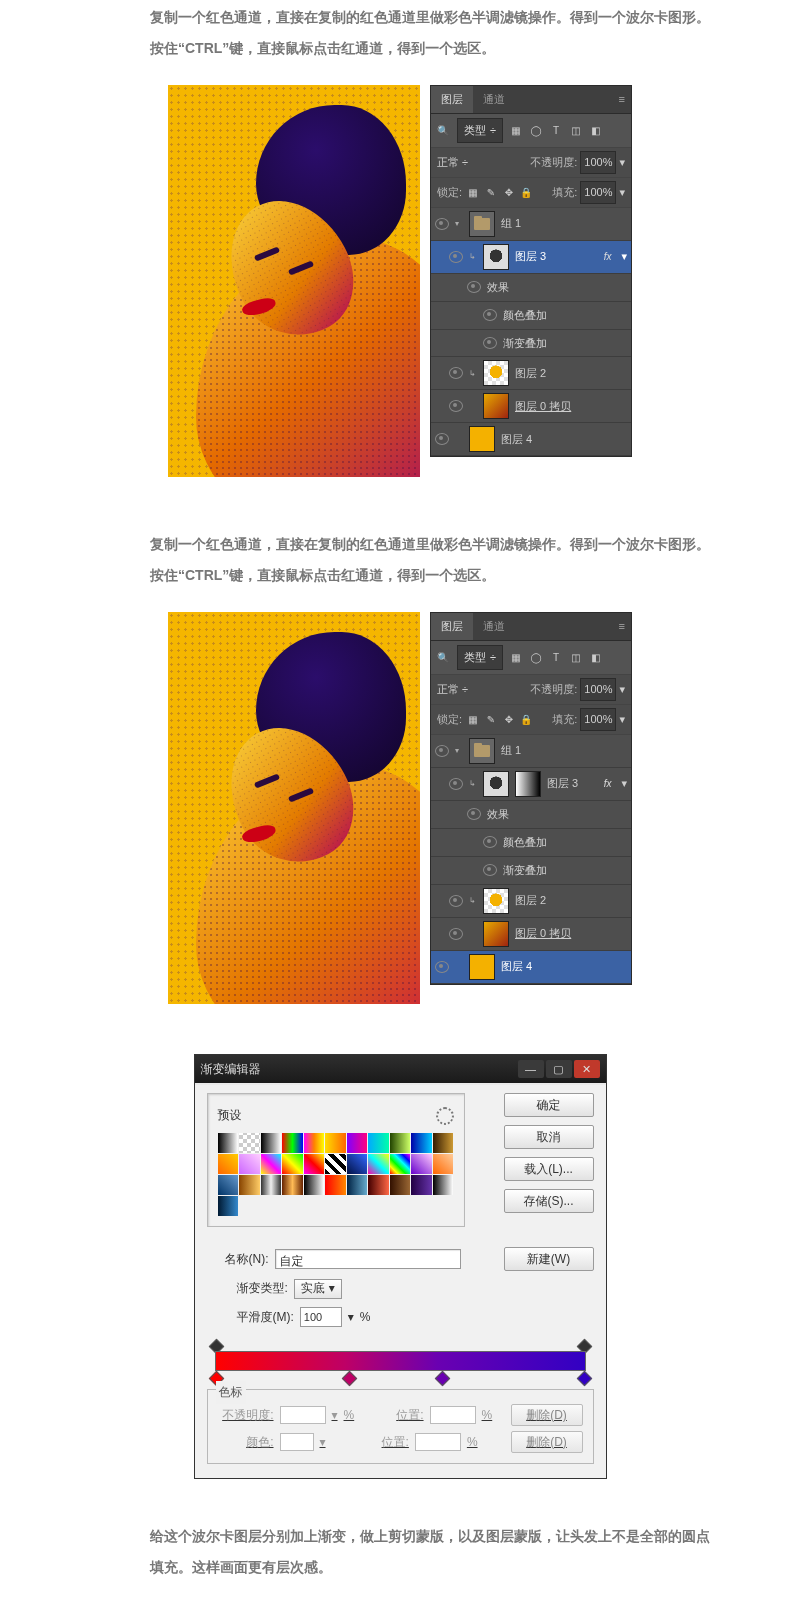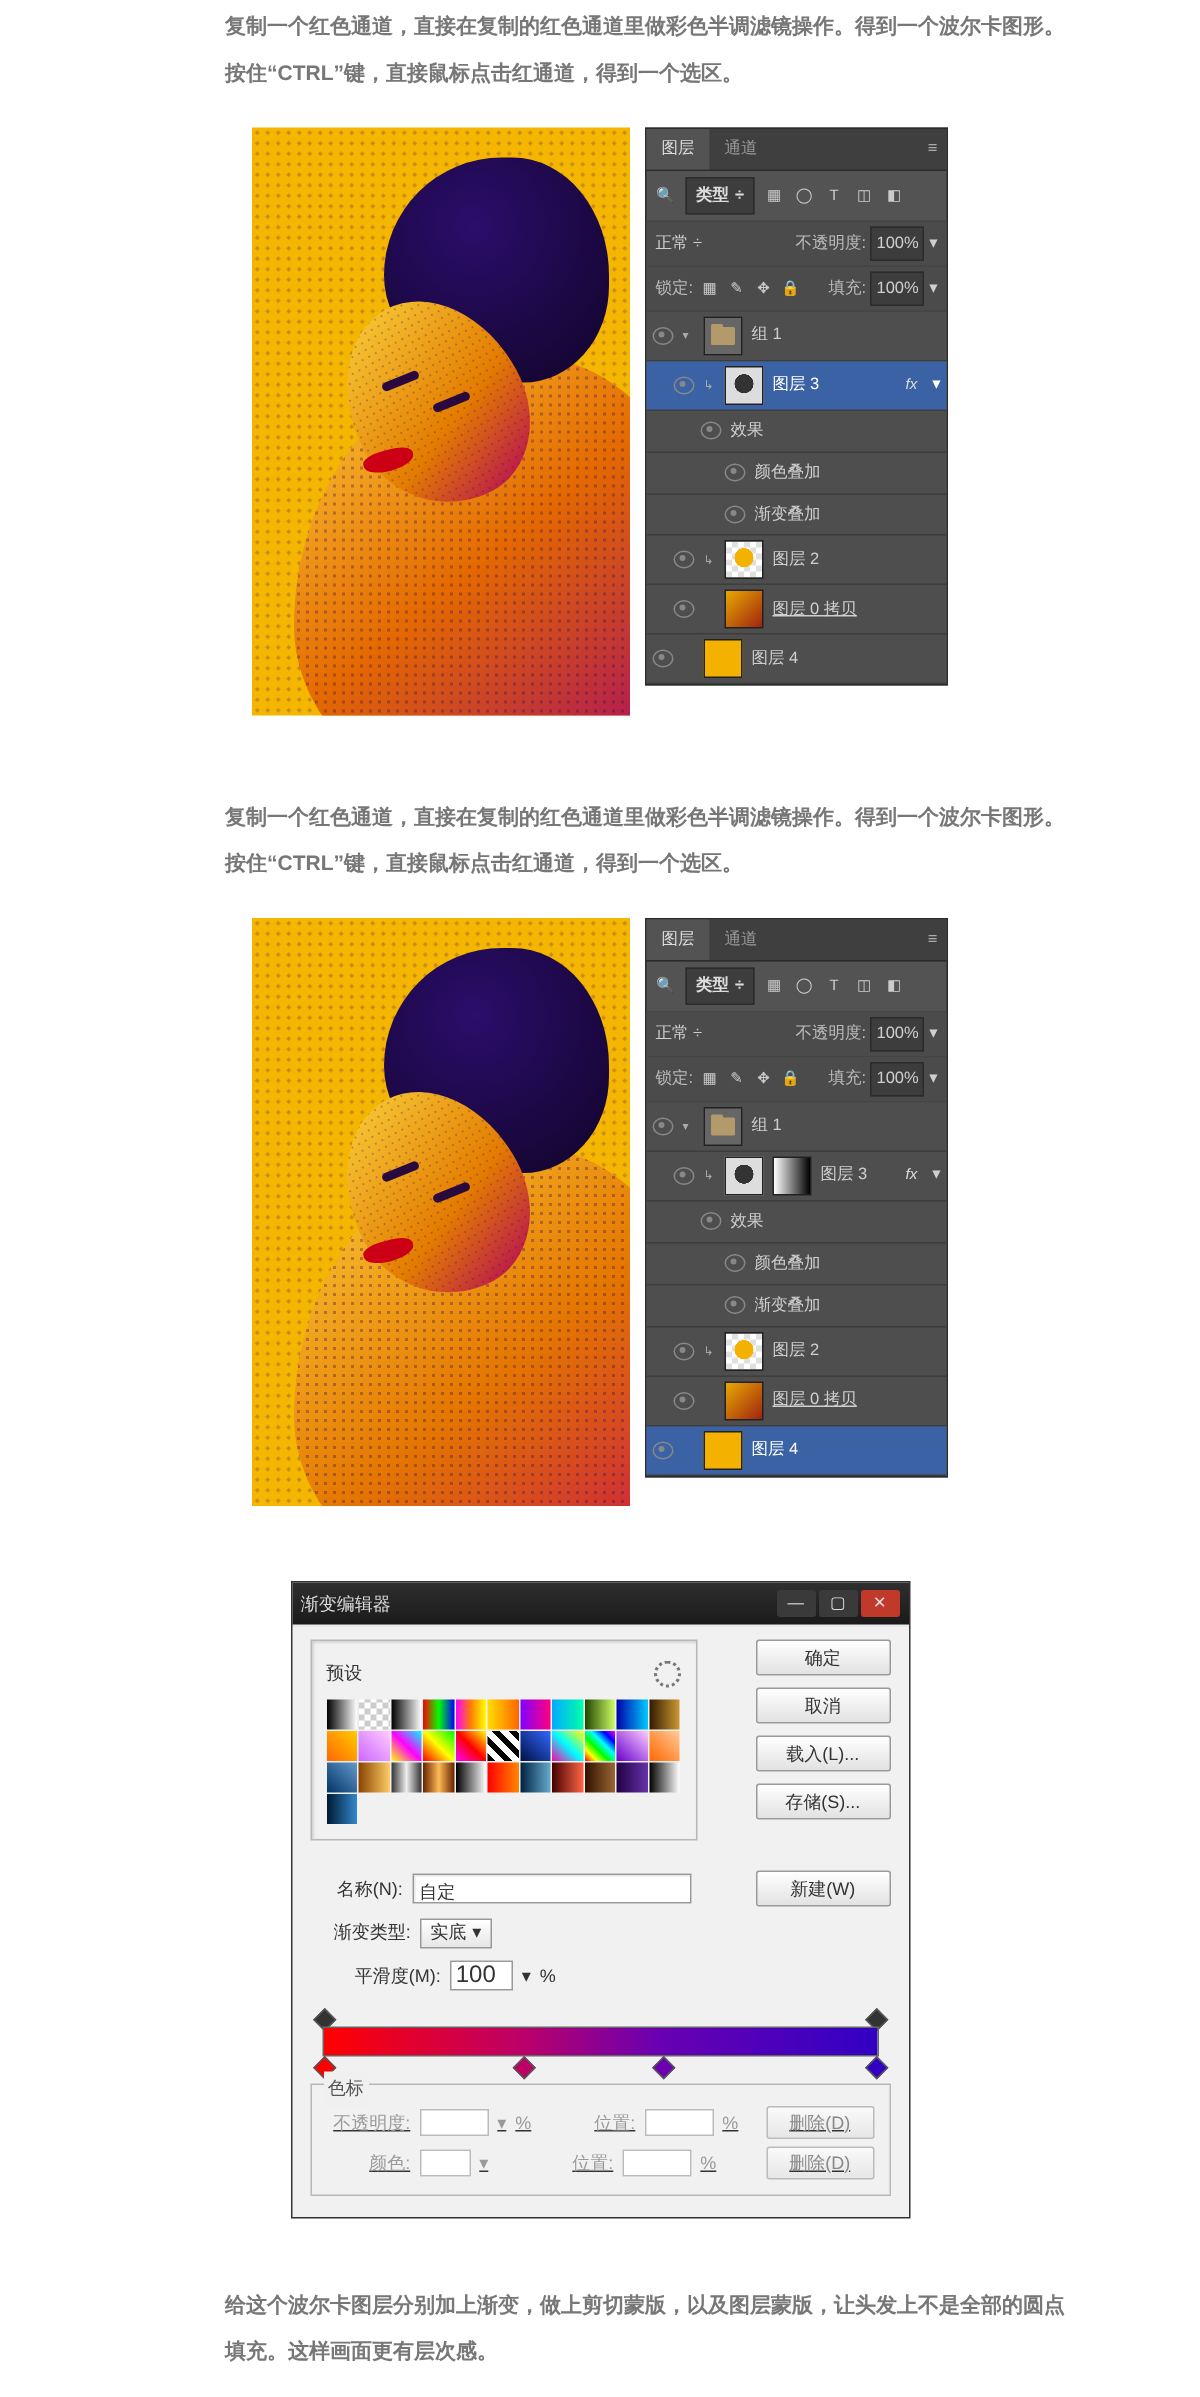--- a/index.html
+++ b/index.html
@@ -159,21 +159,20 @@
   }
   .lp-row1 .sel{
     background:#3d3d3d;
     border:1px solid #2b2b2b;
     color:#ddd;
     padding:1px 6px;
     font-size:11px;
     display:flex;
     align-items:center;
     gap:4px;
-    font-weight:bold;
   }
   .lp-ico{
     width:14px;
     height:14px;
     display:inline-flex;
     align-items:center;
     justify-content:center;
     color:#ccc;
     font-size:10px;
   }
@@ -391,21 +390,21 @@
     padding:0 6px;
     font-size:12px;
     display:flex;align-items:center;gap:4px;
   }
   .smooth-row{
     display:flex;align-items:center;gap:6px;
     margin:4px 0 10px 30px;
   }
   .numin{
     border:1px solid #999;background:#fff;height:18px;width:34px;
-    padding:0 3px;font-size:16px;display:flex;align-items:center;
+    padding:0 3px;font-size:11px;display:flex;align-items:center;
   }
   
   .grad-wrap{
     position:relative;
     height:40px;
     margin:0 8px 6px 8px;
   }
   .grad-bar{
     position:absolute;
     top:12px;left:0;right:0;
@@ -748,21 +747,21 @@
       </div>
 
       <div class="fieldrow">
         <span class="lbl">名称(N):</span>
         <span class="txtin name">自定</span>
         <span style="margin-left:auto;width:90px;">
           <div class="btn">新建(W)</div>
         </span>
       </div>
 
-      <div class="fieldrow" style="margin-left:16px;">
+      <div class="fieldrow" style="margin-left:30px;">
         <span>渐变类型:</span>
         <span class="selbox">
           <span>实底</span>
           <span>▾</span>
         </span>
       </div>
 
       <div class="smooth-row">
         <span>平滑度(M):</span>
         <span class="numin">100</span>

